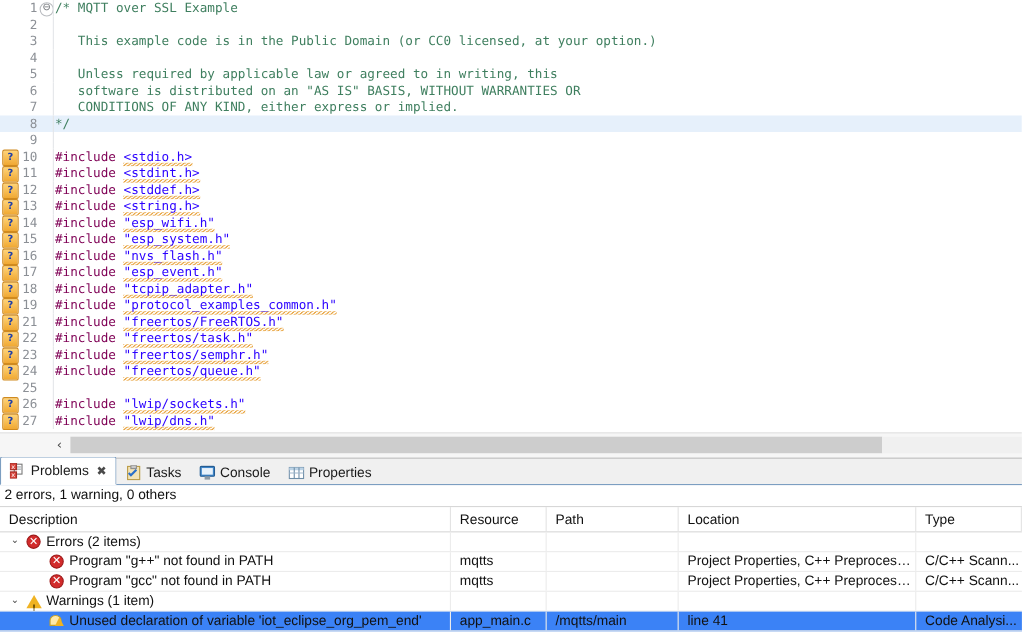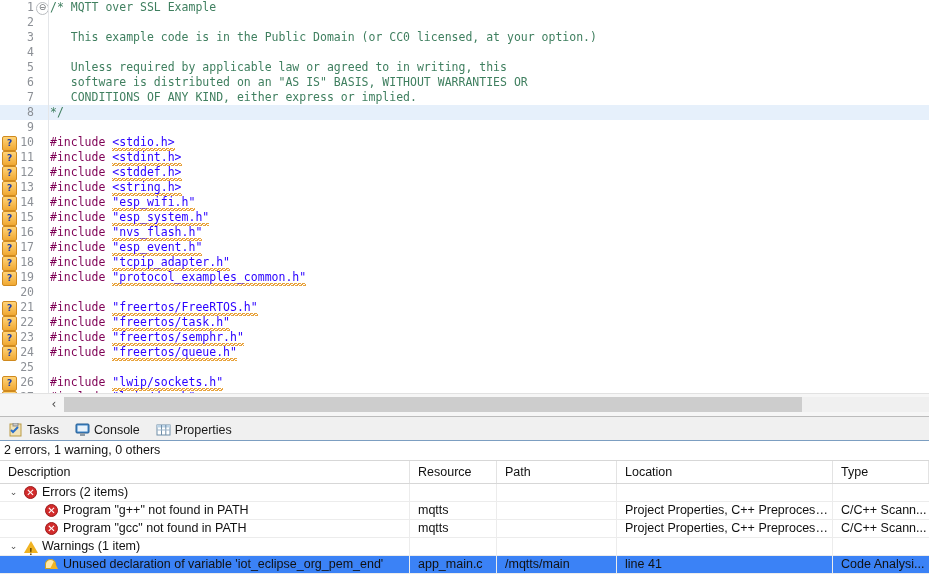--- a/index.html
+++ b/index.html
@@ -173,39 +173,51 @@
         <div class="line" style="top: 0px;"><div class="gutter-marker">?</div><div class="lnum">10</div><div class="sep"></div><div class="ctext"><span class="pp">#include </span><span class="inc sq">&lt;stdio.h&gt;</span></div></div>
         <div class="line" style="top: 0px;"><div class="gutter-marker">?</div><div class="lnum">11</div><div class="sep"></div><div class="ctext"><span class="pp">#include </span><span class="inc sq">&lt;stdint.h&gt;</span></div></div>
         <div class="line" style="top: 0px;"><div class="gutter-marker">?</div><div class="lnum">12</div><div class="sep"></div><div class="ctext"><span class="pp">#include </span><span class="inc sq">&lt;stddef.h&gt;</span></div></div>
         <div class="line" style="top: 0px;"><div class="gutter-marker">?</div><div class="lnum">13</div><div class="sep"></div><div class="ctext"><span class="pp">#include </span><span class="inc sq">&lt;string.h&gt;</span></div></div>
         <div class="line" style="top: 0px;"><div class="gutter-marker">?</div><div class="lnum">14</div><div class="sep"></div><div class="ctext"><span class="pp">#include </span><span class="inc sq">"esp_wifi.h"</span></div></div>
         <div class="line" style="top: 0px;"><div class="gutter-marker">?</div><div class="lnum">15</div><div class="sep"></div><div class="ctext"><span class="pp">#include </span><span class="inc sq">"esp_system.h"</span></div></div>
         <div class="line" style="top: 0px;"><div class="gutter-marker">?</div><div class="lnum">16</div><div class="sep"></div><div class="ctext"><span class="pp">#include </span><span class="inc sq">"nvs_flash.h"</span></div></div>
         <div class="line" style="top: 0px;"><div class="gutter-marker">?</div><div class="lnum">17</div><div class="sep"></div><div class="ctext"><span class="pp">#include </span><span class="inc sq">"esp_event.h"</span></div></div>
         <div class="line" style="top: 0px;"><div class="gutter-marker">?</div><div class="lnum">18</div><div class="sep"></div><div class="ctext"><span class="pp">#include </span><span class="inc sq">"tcpip_adapter.h"</span></div></div>
         <div class="line" style="top: 0px;"><div class="gutter-marker">?</div><div class="lnum">19</div><div class="sep"></div><div class="ctext"><span class="pp">#include </span><span class="inc sq">"protocol_examples_common.h"</span></div></div>
-        <div class="line" style="top: 0px;"><div class="lnum">20</div><div class="sep"></div><div class="ctext"></div></div>
         <div class="line" style="top: 0px;"><div class="gutter-marker">?</div><div class="lnum">21</div><div class="sep"></div><div class="ctext"><span class="pp">#include </span><span class="inc sq">"freertos/FreeRTOS.h"</span></div></div>
         <div class="line" style="top: 0px;"><div class="gutter-marker">?</div><div class="lnum">22</div><div class="sep"></div><div class="ctext"><span class="pp">#include </span><span class="inc sq">"freertos/task.h"</span></div></div>
         <div class="line" style="top: 0px;"><div class="gutter-marker">?</div><div class="lnum">23</div><div class="sep"></div><div class="ctext"><span class="pp">#include </span><span class="inc sq">"freertos/semphr.h"</span></div></div>
         <div class="line" style="top: 0px;"><div class="gutter-marker">?</div><div class="lnum">24</div><div class="sep"></div><div class="ctext"><span class="pp">#include </span><span class="inc sq">"freertos/queue.h"</span></div></div>
         <div class="line" style="top: 0px;"><div class="lnum">25</div><div class="sep"></div><div class="ctext"></div></div>
         <div class="line" style="top: 0px;"><div class="gutter-marker">?</div><div class="lnum">26</div><div class="sep"></div><div class="ctext"><span class="pp">#include </span><span class="inc sq">"lwip/sockets.h"</span></div></div>
         <div class="line" style="top: 0px;"><div class="gutter-marker">?</div><div class="lnum">27</div><div class="sep"></div><div class="ctext"><span class="pp">#include </span><span class="inc sq">"lwip/dns.h"</span></div></div>
       </div>
 
     <div class="hscroll">
       <div class="lcap">‹</div>
       <div class="thumb"></div>
       <div class="track"></div>
     </div>
   </div>
 
   <div class="viewpart">
     <div class="tabbar" id="tabbar">
+        <div class="tab active">
+          <span class="ico"><svg width="15" height="14" viewBox="0 0 15 14">
+              <rect x="4" y="1" width="7" height="9" fill="#fff" stroke="#7a7a7a"></rect>
+              <rect x="5" y="3" width="5" height="1" fill="#9aa0a6"></rect>
+              <rect x="5" y="5" width="5" height="1" fill="#9aa0a6"></rect>
+              <rect x="0" y="0" width="6" height="6" fill="#d8453c" stroke="#a32c25"></rect>
+              <text x="3" y="5" font-size="6" fill="#fff" text-anchor="middle" font-family="DejaVu Sans">x</text>
+              <rect x="0" y="8" width="6" height="6" fill="#d8453c" stroke="#a32c25"></rect>
+              <text x="3" y="13" font-size="6" fill="#fff" text-anchor="middle" font-family="DejaVu Sans">x</text>
+            </svg></span>
+          <span>Problems</span>
+          <span class="xclose">✖</span>
+        </div>
         <div class="tab">
           <span class="ico"><svg width="15" height="14" viewBox="0 0 15 14">
               <rect x="2" y="1" width="11" height="12" fill="#f2e3b8" stroke="#b99a44"></rect>
               <rect x="5" y="0" width="5" height="3" fill="#c8c8c8" stroke="#8d8d8d"></rect>
               <path d="M3 7 l2 2 l5 -5" stroke="#2a6fc9" stroke-width="2" fill="none"></path>
             </svg></span>
           <span>Tasks</span>
         </div>
         <div class="tab">
           <span class="ico"><svg width="15" height="14" viewBox="0 0 15 14">

